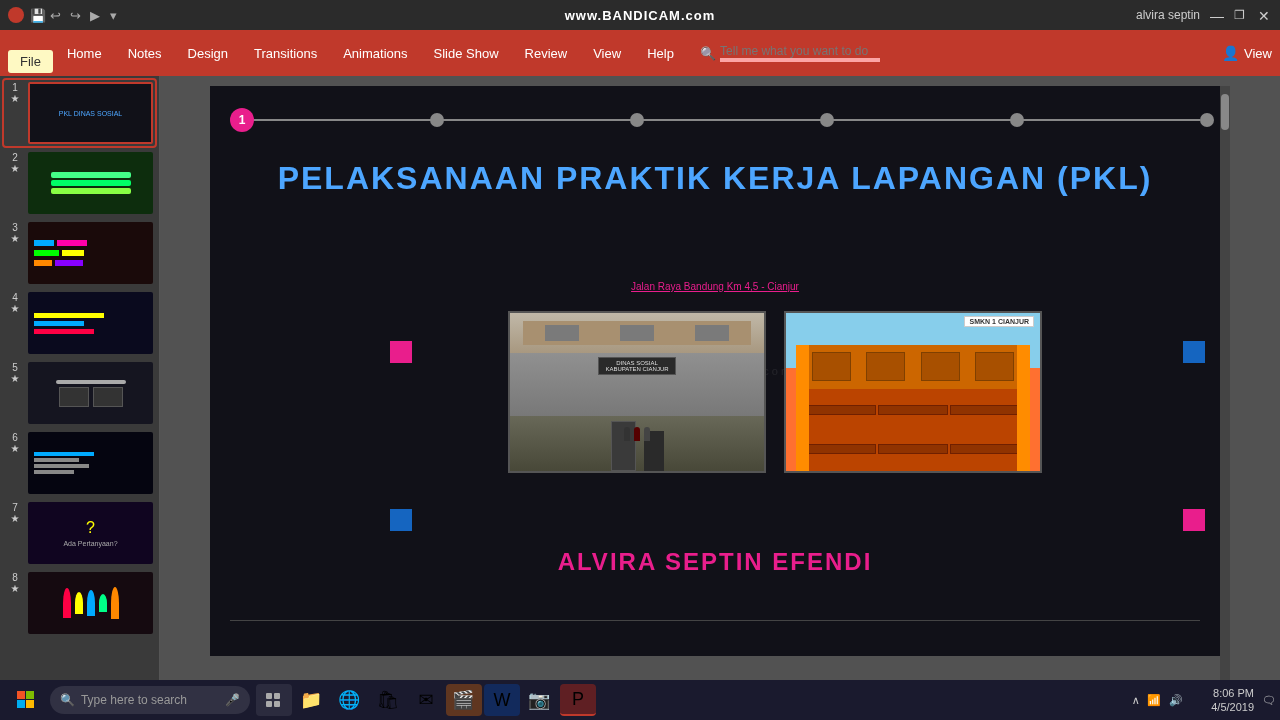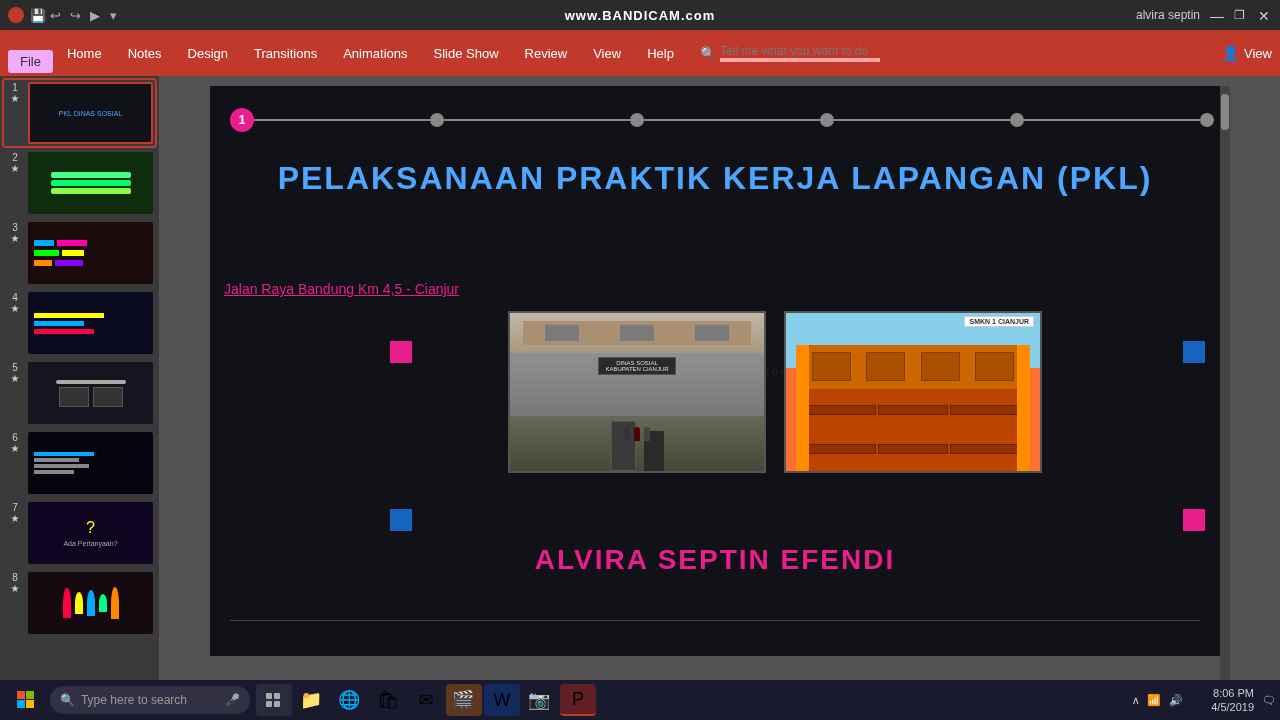--- a/index.html
+++ b/index.html
@@ -35,21 +35,21 @@
       gap: 2px;
     }
     .ribbon-tab {
       padding: 4px 12px;
       font-size: 13px;
       color: #fff;
       cursor: pointer;
       border-radius: 3px;
       white-space: nowrap;
     }
-    .ribbon-tab.active { background: #f0abfc; color: #333; margin-top: 16px; }
+    .ribbon-tab.active { background: #fef9c3; color: #333; margin-top: 16px; }
     .ribbon-search {
       margin-left: 12px;
       display: flex;
       align-items: center;
       gap: 4px;
       color: #fff;
       font-size: 12px;
       flex: 1;
     }
     .ribbon-search input {
@@ -222,23 +222,23 @@
       text-align: center;
       font-size: 32px;
       font-weight: bold;
       color: #4da6ff;
       letter-spacing: 2px;
     }
     .slide-subtitle {
       position: absolute;
       top: 195px;
       left: 0; right: 0;
-      font-size: 14px;
+      text-align: center;
+      font-size: 10px;
       color: #e0e0e0;
-      margin-left: 14px;
     }
     .slide-subtitle span { color: #e91e8c; text-decoration: underline; }
 
     
     .photo-container {
       position: absolute;
       top: 225px;
       left: 200px;
       right: 80px;
       display: flex;
@@ -256,21 +256,21 @@
       justify-content: center;
       position: relative;
     }
 
     
     .slide-name {
       position: absolute;
       bottom: 80px;
       left: 0; right: 0;
       text-align: center;
-      font-size: 28px;
+      font-size: 24px;
       font-weight: bold;
       color: #e91e8c;
       letter-spacing: 2px;
     }
     .slide-class {
       position: absolute;
       bottom: 44px;
       left: 0; right: 0;
       text-align: center;
       font-size: 28px;

